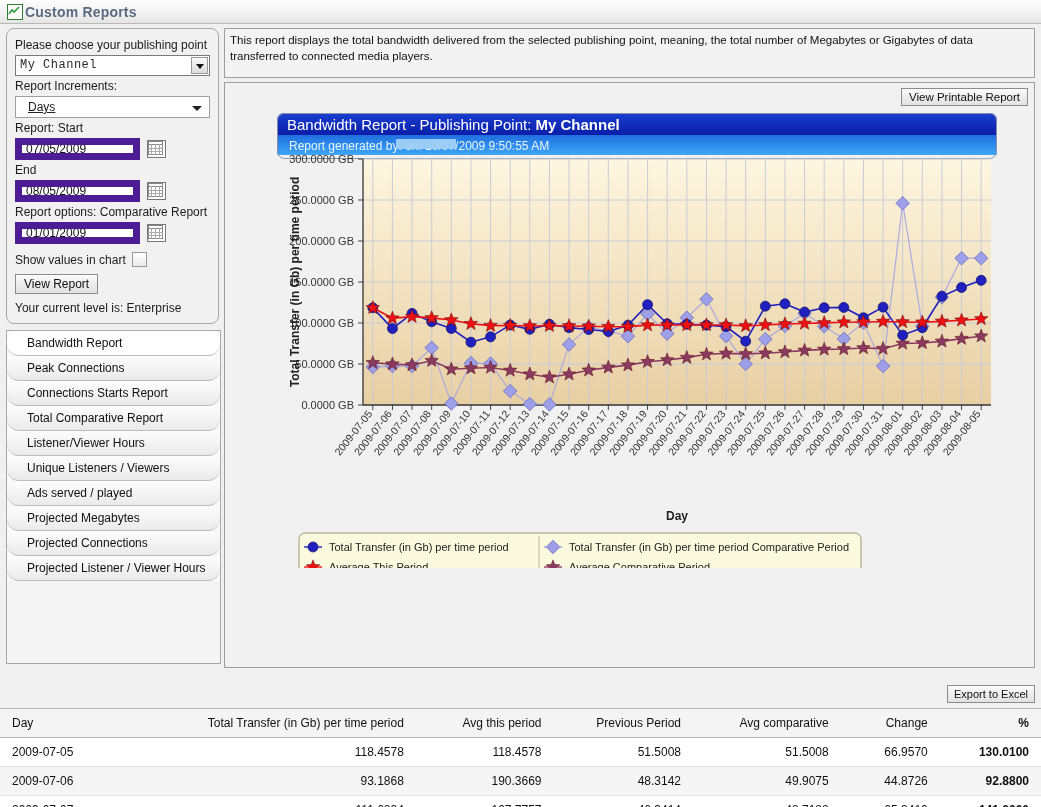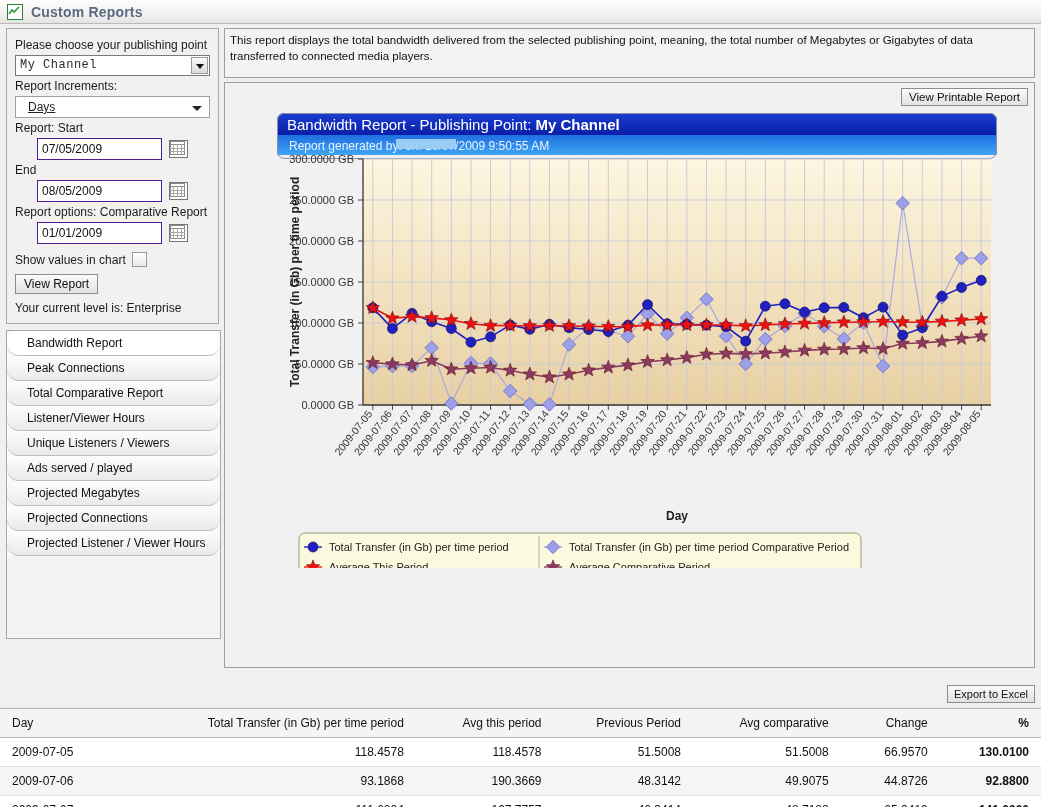--- a/index.html
+++ b/index.html
@@ -8,39 +8,39 @@
     width:1041px;height:807px;overflow:hidden;
     background:#f0f0f0;
     font-family:"Liberation Sans", sans-serif;
     font-size:12px;color:#222;
   }
   
   #titlebar{
     height:24px;
     background:linear-gradient(to bottom,#fdfdfd 0%,#f2f2f2 55%,#e4e4e4 100%);
     border-bottom:1px solid #b9b9b9;
-    display:flex;align-items:center;gap:8px;padding-left:7px;
+    display:flex;align-items:center;gap:2px;padding-left:7px;
     box-sizing:border-box;
   }
   #titlebar .ticon{
     width:14px;height:14px;border:1px solid #2f7d35;background:#ffffff;
     display:inline-block;position:relative;
   }
   #titlebar .ticon svg{position:absolute;left:0;top:0;}
   #titlebar .ttext{
     font-size:14px;font-weight:bold;color:#5b6a80;letter-spacing:.2px;
   }
   
   #page{display:flex;height:655px;box-sizing:border-box;}
   
   #leftcol{width:222px;flex:0 0 222px;padding:4px 0 0 6px;box-sizing:border-box;}
   .panel{
     border:1px solid #a8a8a8;background:#f1f1f1;box-sizing:border-box;
   }
-  #optionsPanel{width:213px;padding:6px 8px 8px 8px;}
+  #optionsPanel{width:213px;padding:6px 8px 8px 8px;border-radius:8px;}
   .lbl{font-size:12px;color:#1b1b1b;margin:3px 0 3px 0;}
   .ddown{
     position:relative;width:100%;height:21px;border:1px solid #7a7a7a;
     background:#fff;box-sizing:border-box;
   }
   .ddown .val{
     position:absolute;left:4px;top:2px;font-size:12px;
     font-family:"Liberation Mono",monospace;color:#2a2a2a;letter-spacing:.5px;
   }
   .ddown .arrowbox{
@@ -58,23 +58,23 @@
     background:#fff;box-sizing:border-box;
   }
   .ddown2 .val{position:absolute;left:12px;top:3px;font-size:12px;text-decoration:underline;}
   .ddown2:after{
     content:"";position:absolute;right:7px;top:9px;
     border-left:5px solid transparent;border-right:5px solid transparent;
     border-top:5px solid #222;
   }
   .daterow{display:flex;align-items:center;gap:7px;}
   .dateinput{
-    width:125px;height:22px;border:1px solid #4c1d95;background:#fff;
-    font-size:12px;font-family:"Liberation Sans",sans-serif;padding:6px 4px;
-    box-sizing:border-box;color:#111;margin-left:22px;
+    width:125px;height:22px;border:7px solid #4c1d95;background:#fff;
+    font-size:12px;font-family:"Liberation Sans",sans-serif;padding:0 4px;
+    box-sizing:border-box;color:#111;
   }
   .calicon{
     width:17px;height:16px;border:1px solid #777;background:#fff;
     display:block;position:relative;
   }
   .checkrow{display:flex;align-items:center;gap:6px;margin-top:8px;}
   .chk{
     width:13px;height:13px;border:1px solid #9a9a9a;
     background:linear-gradient(to bottom,#fff,#e9e9e9);display:inline-block;
   }
@@ -224,20 +224,21 @@
       </div>
 
       <button class="btn" id="viewReportBtn">View Report</button>
 
       <div class="levelline">Your current level is: Enterprise</div>
     </div>
 
     <div id="reportList">
       <div class="rl-item active">Bandwidth Report</div>
       <div class="rl-item">Peak Connections</div>
+      <div class="rl-item">Connections Starts Report</div>
       <div class="rl-item">Total Comparative Report</div>
       <div class="rl-item">Listener/Viewer Hours</div>
       <div class="rl-item">Unique Listeners / Viewers</div>
       <div class="rl-item">Ads served / played</div>
       <div class="rl-item">Projected Megabytes</div>
       <div class="rl-item">Projected Connections</div>
       <div class="rl-item">Projected Listener / Viewer Hours</div>
       <div class="rl-blank"></div>
     </div>
   </div>

